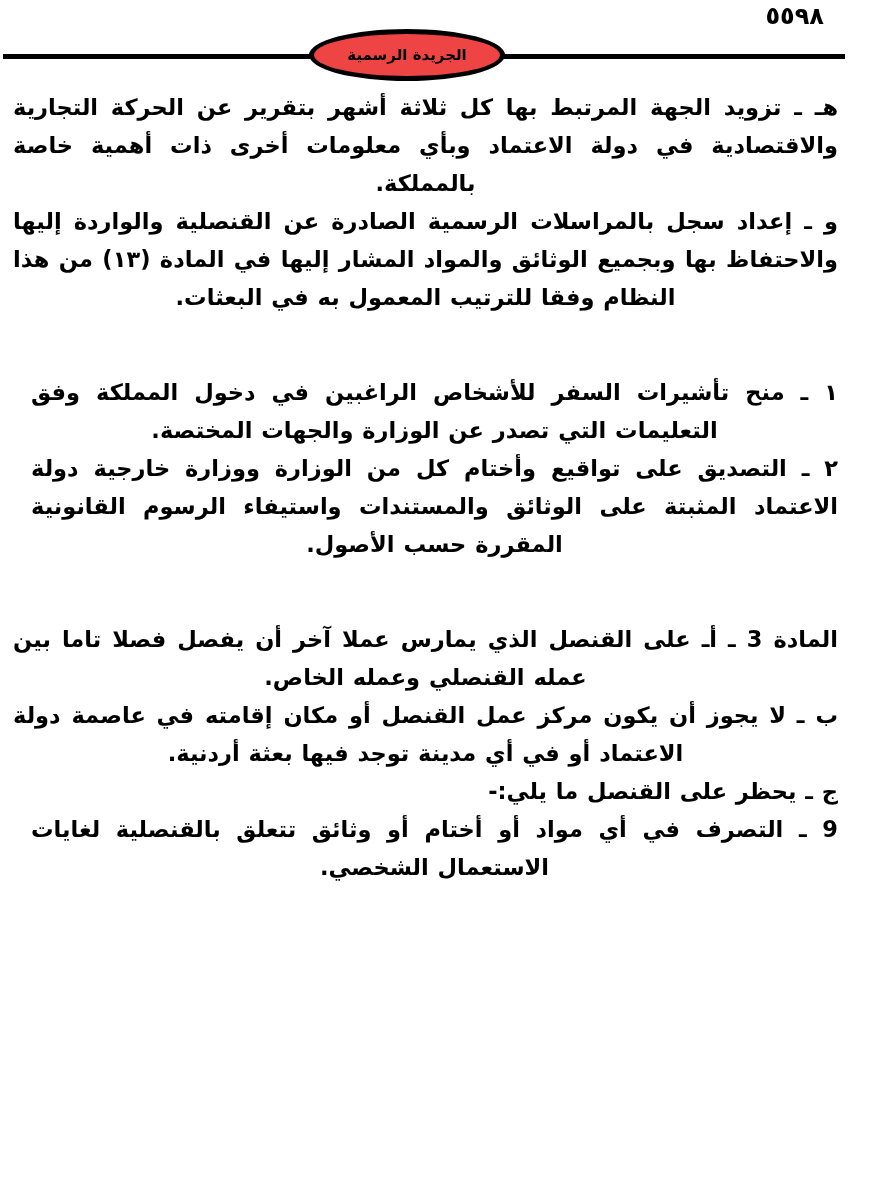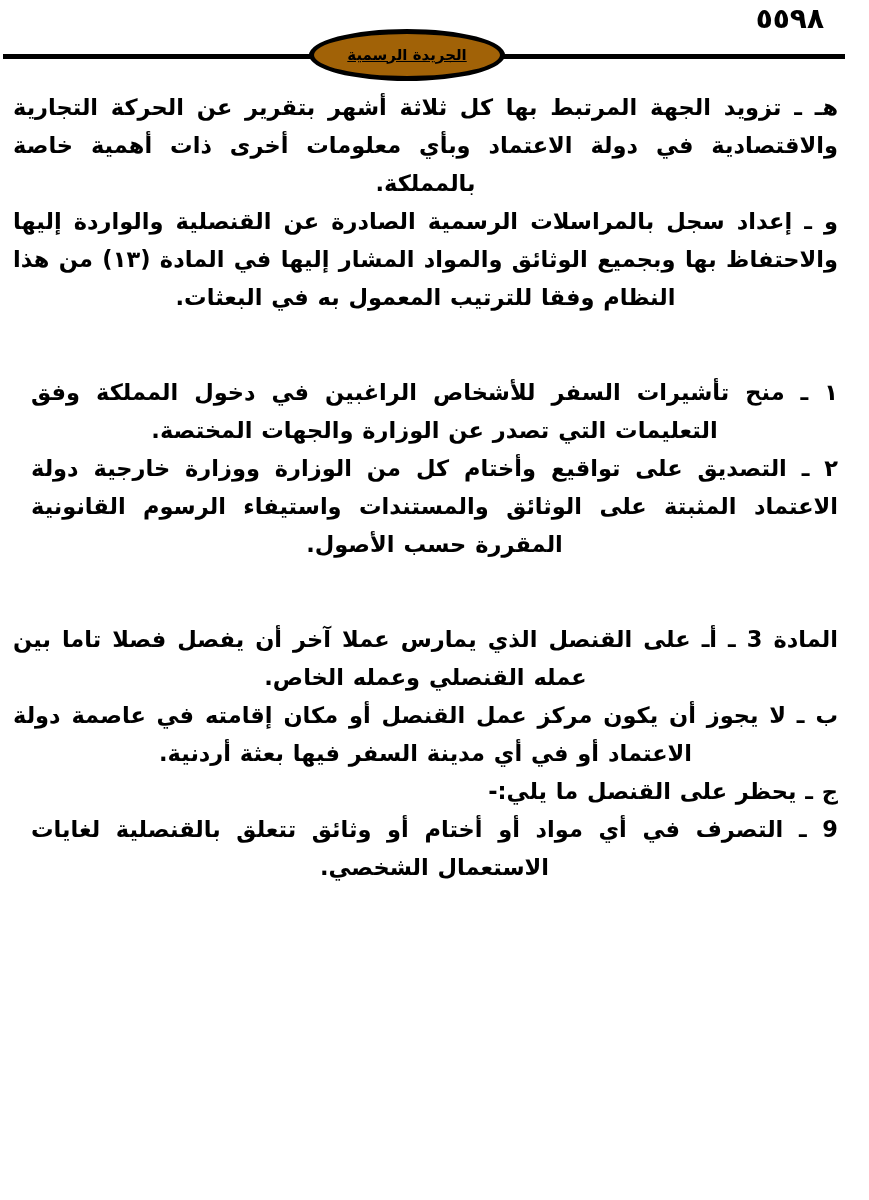--- a/index.html
+++ b/index.html
@@ -32,39 +32,38 @@
     background: #000000;
   }
   .header-oval {
     position: absolute;
     left: 309px;
     top: 29px;
     width: 196px;
     height: 52px;
     border: 5px solid #000000;
     border-radius: 50%;
-    background: #a16207;
+    background: #ef4444;
     box-sizing: border-box;
     display: flex;
     align-items: center;
     justify-content: center;
-    text-decoration: underline;
   }
   .header-oval-label {
     font-size: 15px;
     font-weight: 700;
     line-height: 1;
     white-space: nowrap;
     letter-spacing: -0.2px;
   }
   .page-number {
     position: absolute;
     right: 45px;
     top: 1px;
-    font-size: 28px;
+    font-size: 24px;
     font-weight: 700;
     line-height: 1.25;
     letter-spacing: 1px;
   }
 
   
   .doc-body {
     position: relative;
     width: 869px;
     padding: 0 31px 0 3px;
@@ -112,20 +111,20 @@
   <p class="para indent-2">١ ـ منح تأشيرات السفر للأشخاص الراغبين في دخول المملكة وفق التعليمات التي تصدر عن الوزارة والجهات المختصة.</p>
 
   <p class="para indent-2">٢ ـ التصديق على تواقيع وأختام كل من الوزارة ووزارة خارجية دولة الاعتماد المثبتة على الوثائق والمستندات واستيفاء الرسوم القانونية المقررة حسب الأصول.</p>
 
 
 
   <div class="block-gap-large"></div>
 
   <p class="para indent-1">المادة 3 ـ أـ  على القنصل الذي يمارس عملا آخر أن يفصل فصلا تاما بين عمله القنصلي وعمله الخاص.</p>
 
-  <p class="para indent-1">ب ـ لا يجوز أن يكون مركز عمل القنصل أو مكان إقامته في عاصمة دولة الاعتماد أو في أي مدينة السفر فيها بعثة أردنية.</p>
+  <p class="para indent-1">ب ـ لا يجوز أن يكون مركز عمل القنصل أو مكان إقامته في عاصمة دولة الاعتماد أو في أي مدينة توجد فيها بعثة أردنية.</p>
 
   <p class="para short">ج ـ يحظر على القنصل ما يلي:-</p>
 
   <p class="para indent-2">9 ـ التصرف في أي مواد أو أختام أو وثائق تتعلق بالقنصلية لغايات الاستعمال الشخصي.</p>
 
 
 </div>
 
 </body></html>

